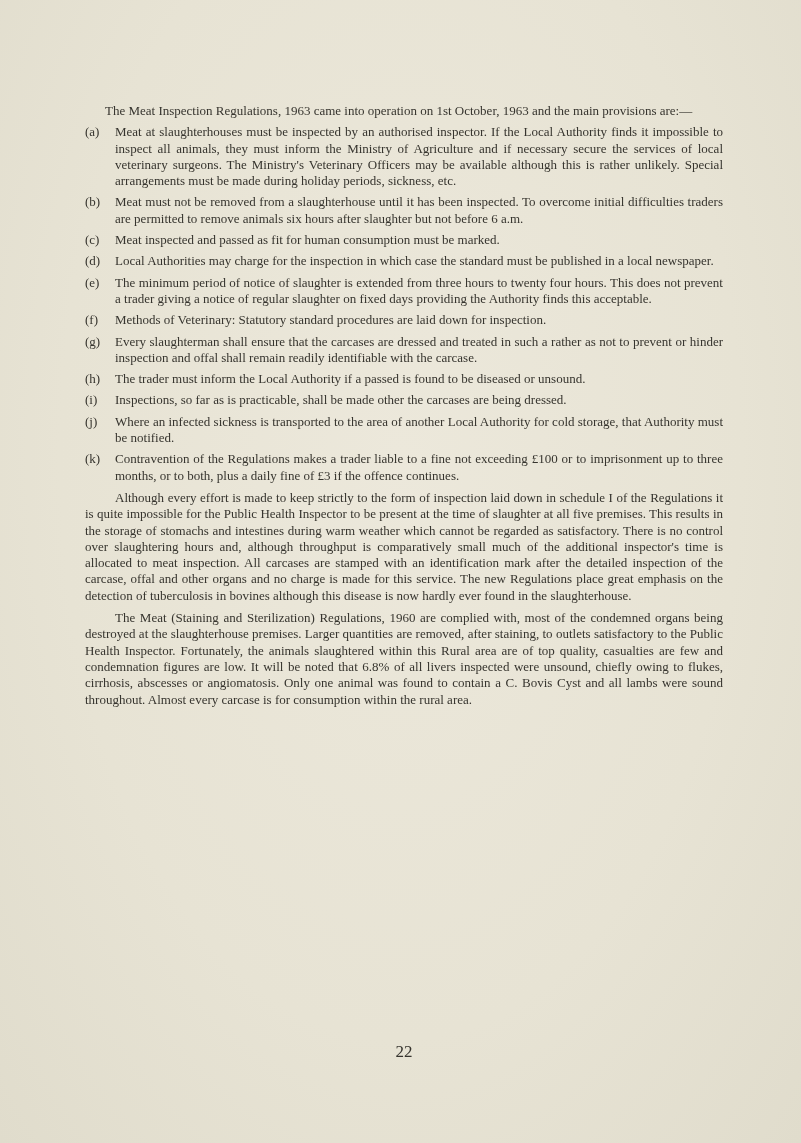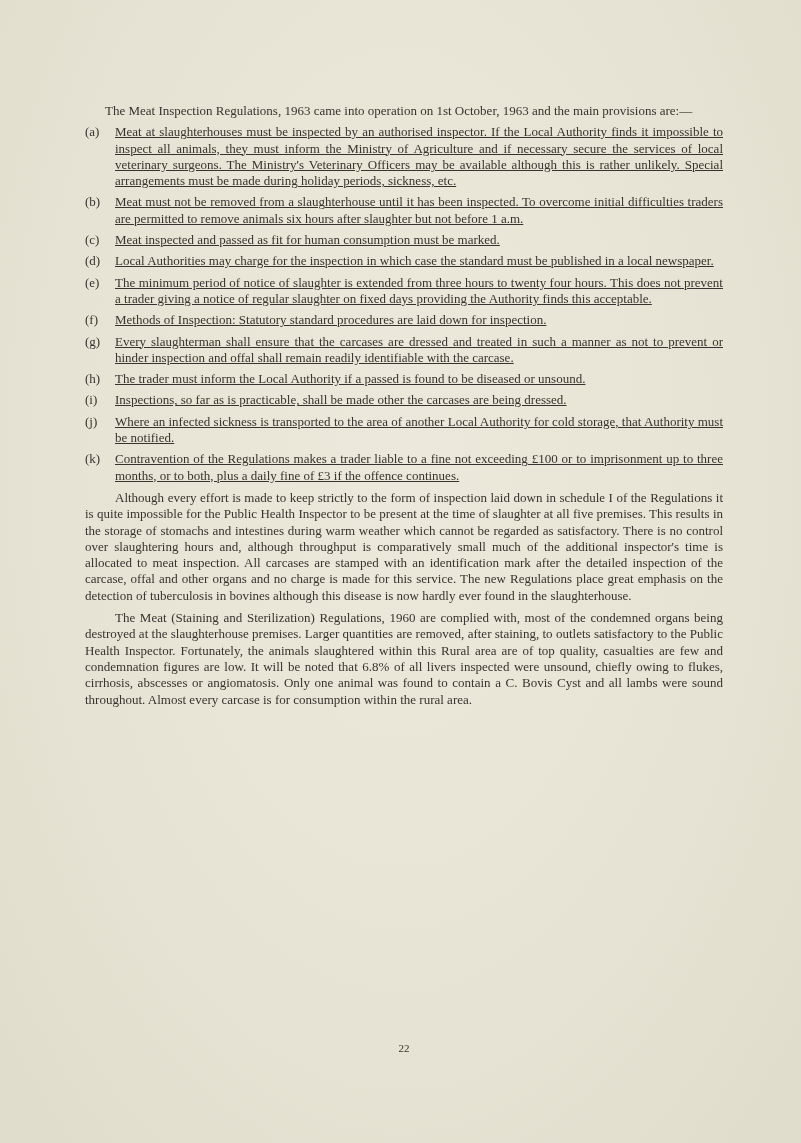--- a/index.html
+++ b/index.html
@@ -33,77 +33,76 @@
     display: flex;
     margin: 5px 0 0 0;
   }
   .provision .p-label {
     flex: 0 0 30px;
     width: 30px;
   }
   .provision .p-text {
     flex: 1;
     text-align: justify;
-    text-decoration: underline;
   }
   .para {
     margin: 6px 0 0 0;
     text-align: justify;
     text-indent: 30px;
   }
   .page-number {
     position: absolute;
     left: 85px;
     width: 638px;
     top: 1042px;
     text-align: center;
-    font-size: 11px;
+    font-size: 17px;
     color: #36342e;
   }
 </style>
 </head>
 <body>
 
 <div class="page-content">
 
   <p class="intro">The Meat Inspection Regulations, 1963 came into operation on 1st October, 1963 and the main provisions are:—</p>
 
   <div class="provision">
     <span class="p-label">(a)</span>
     <span class="p-text">Meat at slaughterhouses must be inspected by an authorised inspector. If the Local Authority finds it impossible to inspect all animals, they must inform the Ministry of Agriculture and if necessary secure the services of local veterinary surgeons. The Ministry's Veterinary Officers may be available although this is rather unlikely. Special arrangements must be made during holiday periods, sickness, etc.</span>
   </div>
 
   <div class="provision">
     <span class="p-label">(b)</span>
-    <span class="p-text">Meat must not be removed from a slaughterhouse until it has been inspected. To overcome initial difficulties traders are permitted to remove animals six hours after slaughter but not before 1 a.m.</span>
+    <span class="p-text">Meat must not be removed from a slaughterhouse until it has been inspected. To overcome initial difficulties traders are permitted to remove animals six hours after slaughter but not before 6 a.m.</span>
   </div>
 
   <div class="provision">
     <span class="p-label">(c)</span>
     <span class="p-text">Meat inspected and passed as fit for human consumption must be marked.</span>
   </div>
 
   <div class="provision">
     <span class="p-label">(d)</span>
     <span class="p-text">Local Authorities may charge for the inspection in which case the standard must be published in a local newspaper.</span>
   </div>
 
   <div class="provision">
     <span class="p-label">(e)</span>
     <span class="p-text">The minimum period of notice of slaughter is extended from three hours to twenty four hours. This does not prevent a trader giving a notice of regular slaughter on fixed days providing the Authority finds this acceptable.</span>
   </div>
 
   <div class="provision">
     <span class="p-label">(f)</span>
-    <span class="p-text">Methods of Inspection: Statutory standard procedures are laid down for inspection.</span>
+    <span class="p-text">Methods of Veterinary: Statutory standard procedures are laid down for inspection.</span>
   </div>
 
   <div class="provision">
     <span class="p-label">(g)</span>
-    <span class="p-text">Every slaughterman shall ensure that the carcases are dressed and treated in such a manner as not to prevent or hinder inspection and offal shall remain readily identifiable with the carcase.</span>
+    <span class="p-text">Every slaughterman shall ensure that the carcases are dressed and treated in such a rather as not to prevent or hinder inspection and offal shall remain readily identifiable with the carcase.</span>
   </div>
 
   <div class="provision">
     <span class="p-label">(h)</span>
     <span class="p-text">The trader must inform the Local Authority if a passed is found to be diseased or unsound.</span>
   </div>
 
   <div class="provision">
     <span class="p-label">(i)</span>
     <span class="p-text">Inspections, so far as is practicable, shall be made other the carcases are being dressed.</span>

